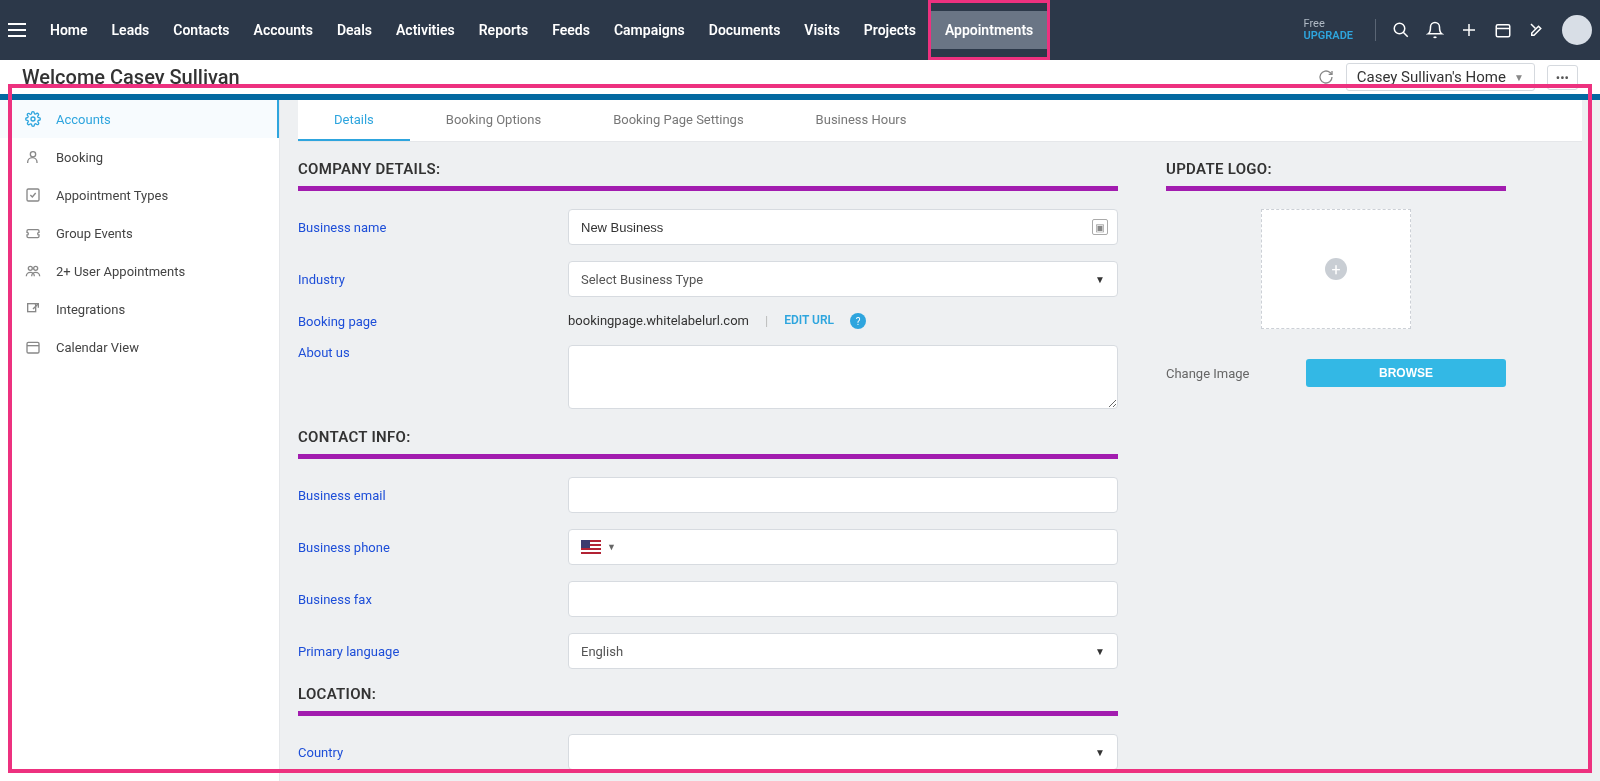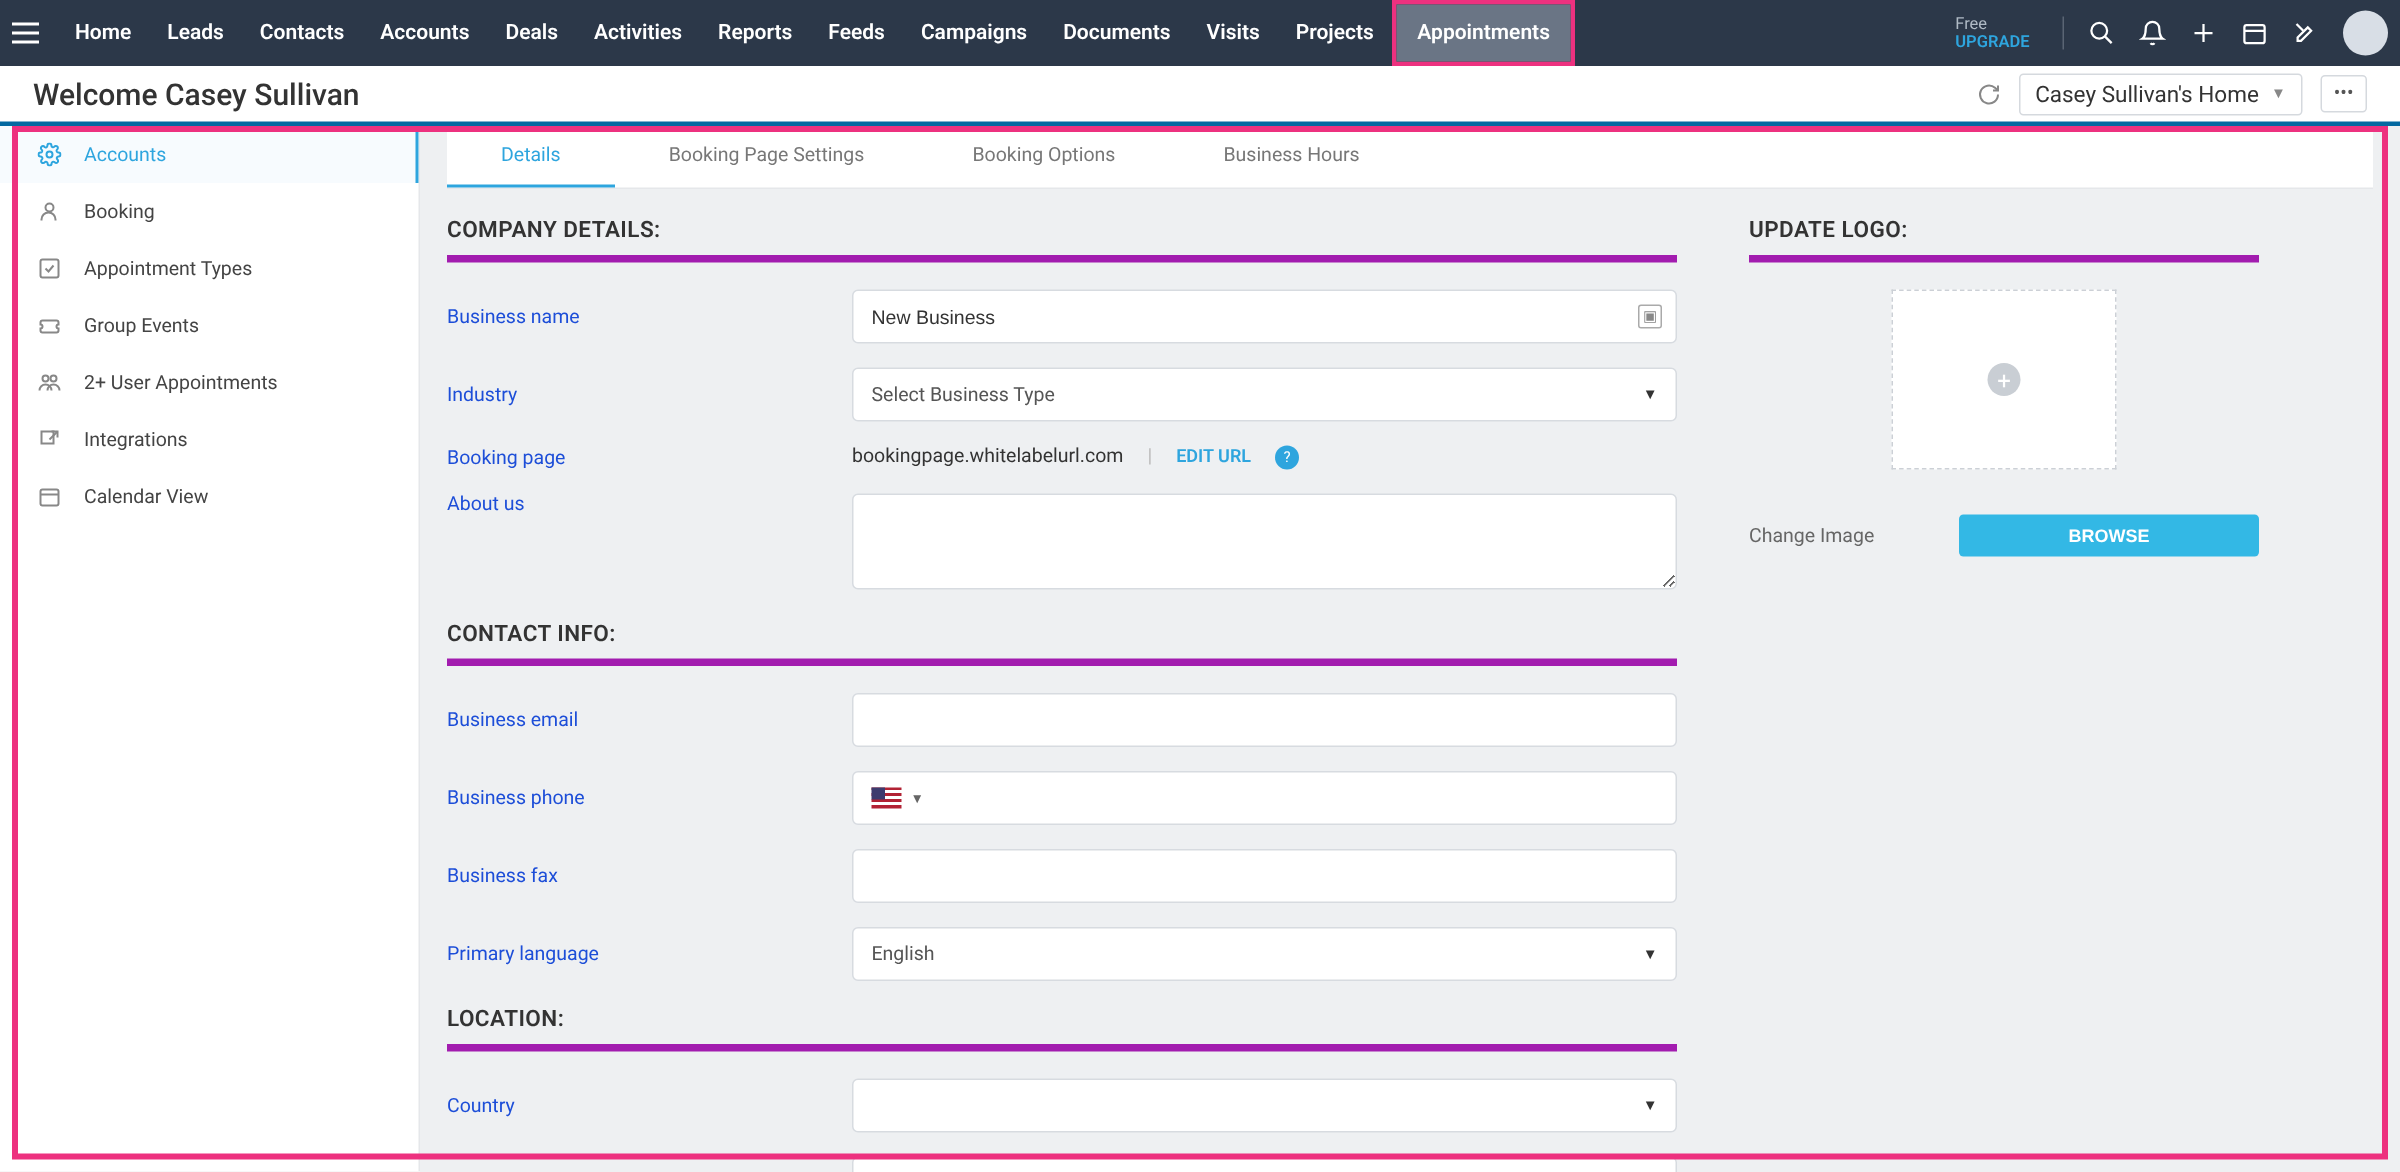--- a/index.html
+++ b/index.html
@@ -1,35 +1,35 @@
 <!DOCTYPE html>
 <html><head>
 <meta charset="utf-8">
 <style>
 * { box-sizing: border-box; margin: 0; padding: 0; }
 body { font-family: -apple-system, BlinkMacSystemFont, "Segoe UI", Roboto, sans-serif; font-size: 13px; color: #333; background: #f5f5f5; width: 1600px; height: 781px; overflow: hidden; }
 
 
-.topnav { background: #2c3849; height: 44px; display: flex; align-items: center; padding: 0 8px; color: #fff; }
+.topnav { background: #2c3849; height: 60px; display: flex; align-items: center; padding: 0 8px; color: #fff; }
 .hamburger { width: 18px; height: 14px; display: flex; flex-direction: column; justify-content: space-between; margin-right: 12px; cursor: pointer; }
 .hamburger div { height: 2px; background: #fff; }
 .nav-items { display: flex; align-items: center; height: 100%; }
 .nav-item { padding: 0 12px; height: 100%; display: flex; align-items: center; color: #fff; font-weight: 600; font-size: 14px; cursor: pointer; }
 .nav-item.active-wrap { border: 3px solid #ed317f; padding: 0; }
 .nav-item.active-inner { background: #6a7585; padding: 0 14px; height: 38px; display: flex; align-items: center; }
 .nav-right { margin-left: auto; display: flex; align-items: center; gap: 4px; }
 .upgrade-block { display: flex; flex-direction: column; margin-right: 12px; line-height: 1.1; }
 .upgrade-block .free { color: #b0bac5; font-size: 11px; }
 .upgrade-block .upg { color: #2ea5de; font-size: 11px; font-weight: 600; }
 .nav-sep { width: 1px; height: 22px; background: #5a6574; margin: 0 6px;}
 .nav-icon { width: 30px; height: 30px; display:flex; align-items:center; justify-content:center; color:#fff; cursor:pointer; }
 .avatar { width: 30px; height: 30px; border-radius: 50%; background: #d8dee6; margin-left: 6px; cursor:pointer; }
 
 
-.secondbar { background:#fff; height:40px; border-bottom:3px solid #0369a1; display:flex; align-items:center; padding:0 22px; }
+.secondbar { background:#fff; height:40px; border-bottom:6px solid #0369a1; display:flex; align-items:center; padding:0 22px; }
 .welcome { font-size:20px; color:#333; font-weight:500; }
 .secondbar-right { margin-left:auto; display:flex; align-items:center; gap:12px; }
 .reload-icon { color:#888; cursor:pointer; }
 .home-dd { border:1px solid #d5d9de; padding:4px 10px; border-radius:3px; display:flex; align-items:center; gap:8px; cursor:pointer; font-size:15px; }
 .home-dd .chev { font-size:10px; color:#888; }
 .more-btn { border:1px solid #d5d9de; padding:4px 8px; border-radius:3px; cursor:pointer; color:#555; }
 
 
 .highlight-frame { position: absolute; top:84px; left:8px; right:8px; bottom:8px; border:4px solid #ed317f; pointer-events:none; z-index:5; }
 
@@ -235,22 +235,22 @@
             <line x1="3" y1="10" x2="21" y2="10"></line>
           </svg>
         </span>
       <span>Calendar View</span>
     </div>
   </div>
 
   <div class="content">
     <div class="tabs">
       <div class="tab active">Details</div>
+      <div class="tab">Booking Options</div>
       <div class="tab">Booking Page Settings</div>
-      <div class="tab">Booking Options</div>
       <div class="tab">Business Hours</div>
     </div>
 
     <div class="cols">
 
       <div class="col-left">
         <div class="section-title">COMPANY DETAILS:</div>
 
         <div class="form-row">
           <div class="form-label">Business name</div>

